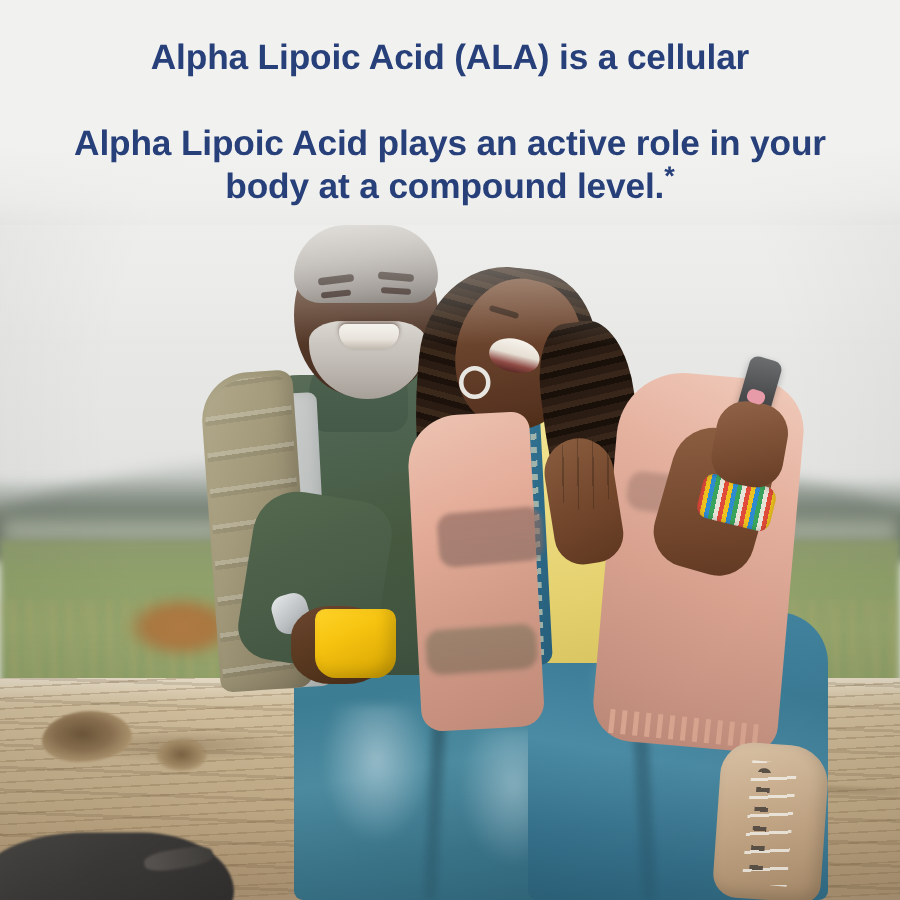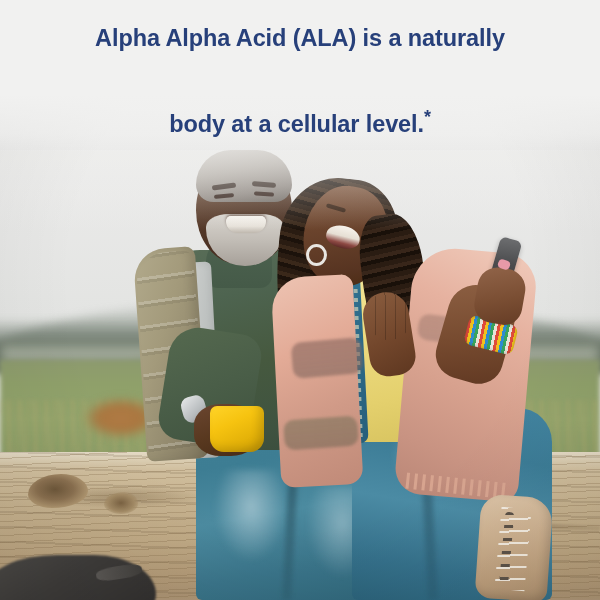--- a/index.html
+++ b/index.html
@@ -493,20 +493,20 @@
 
     <div class="bag"></div>
     <div class="bag-strap"></div>
 
     <div class="dof-top"></div>
     <div class="vignette"></div>
   </div>
 
   <div class="headline-wrap">
     <p class="headline">
-      <span>Alpha Alpha Acid (ALA) is a naturally</span><br>
+      <span>Alpha Lipoic Acid (ALA) is a cellular</span><br>
       <br>
-      <br>
-      <span>body at a cellular level.</span><span class="asterisk">*</span>
+      <span>Alpha Lipoic Acid plays an active role in your</span><br>
+      <span>body at a compound level.</span><span class="asterisk">*</span>
     </p>
   </div>
 
 </div>
 
 </body></html>

